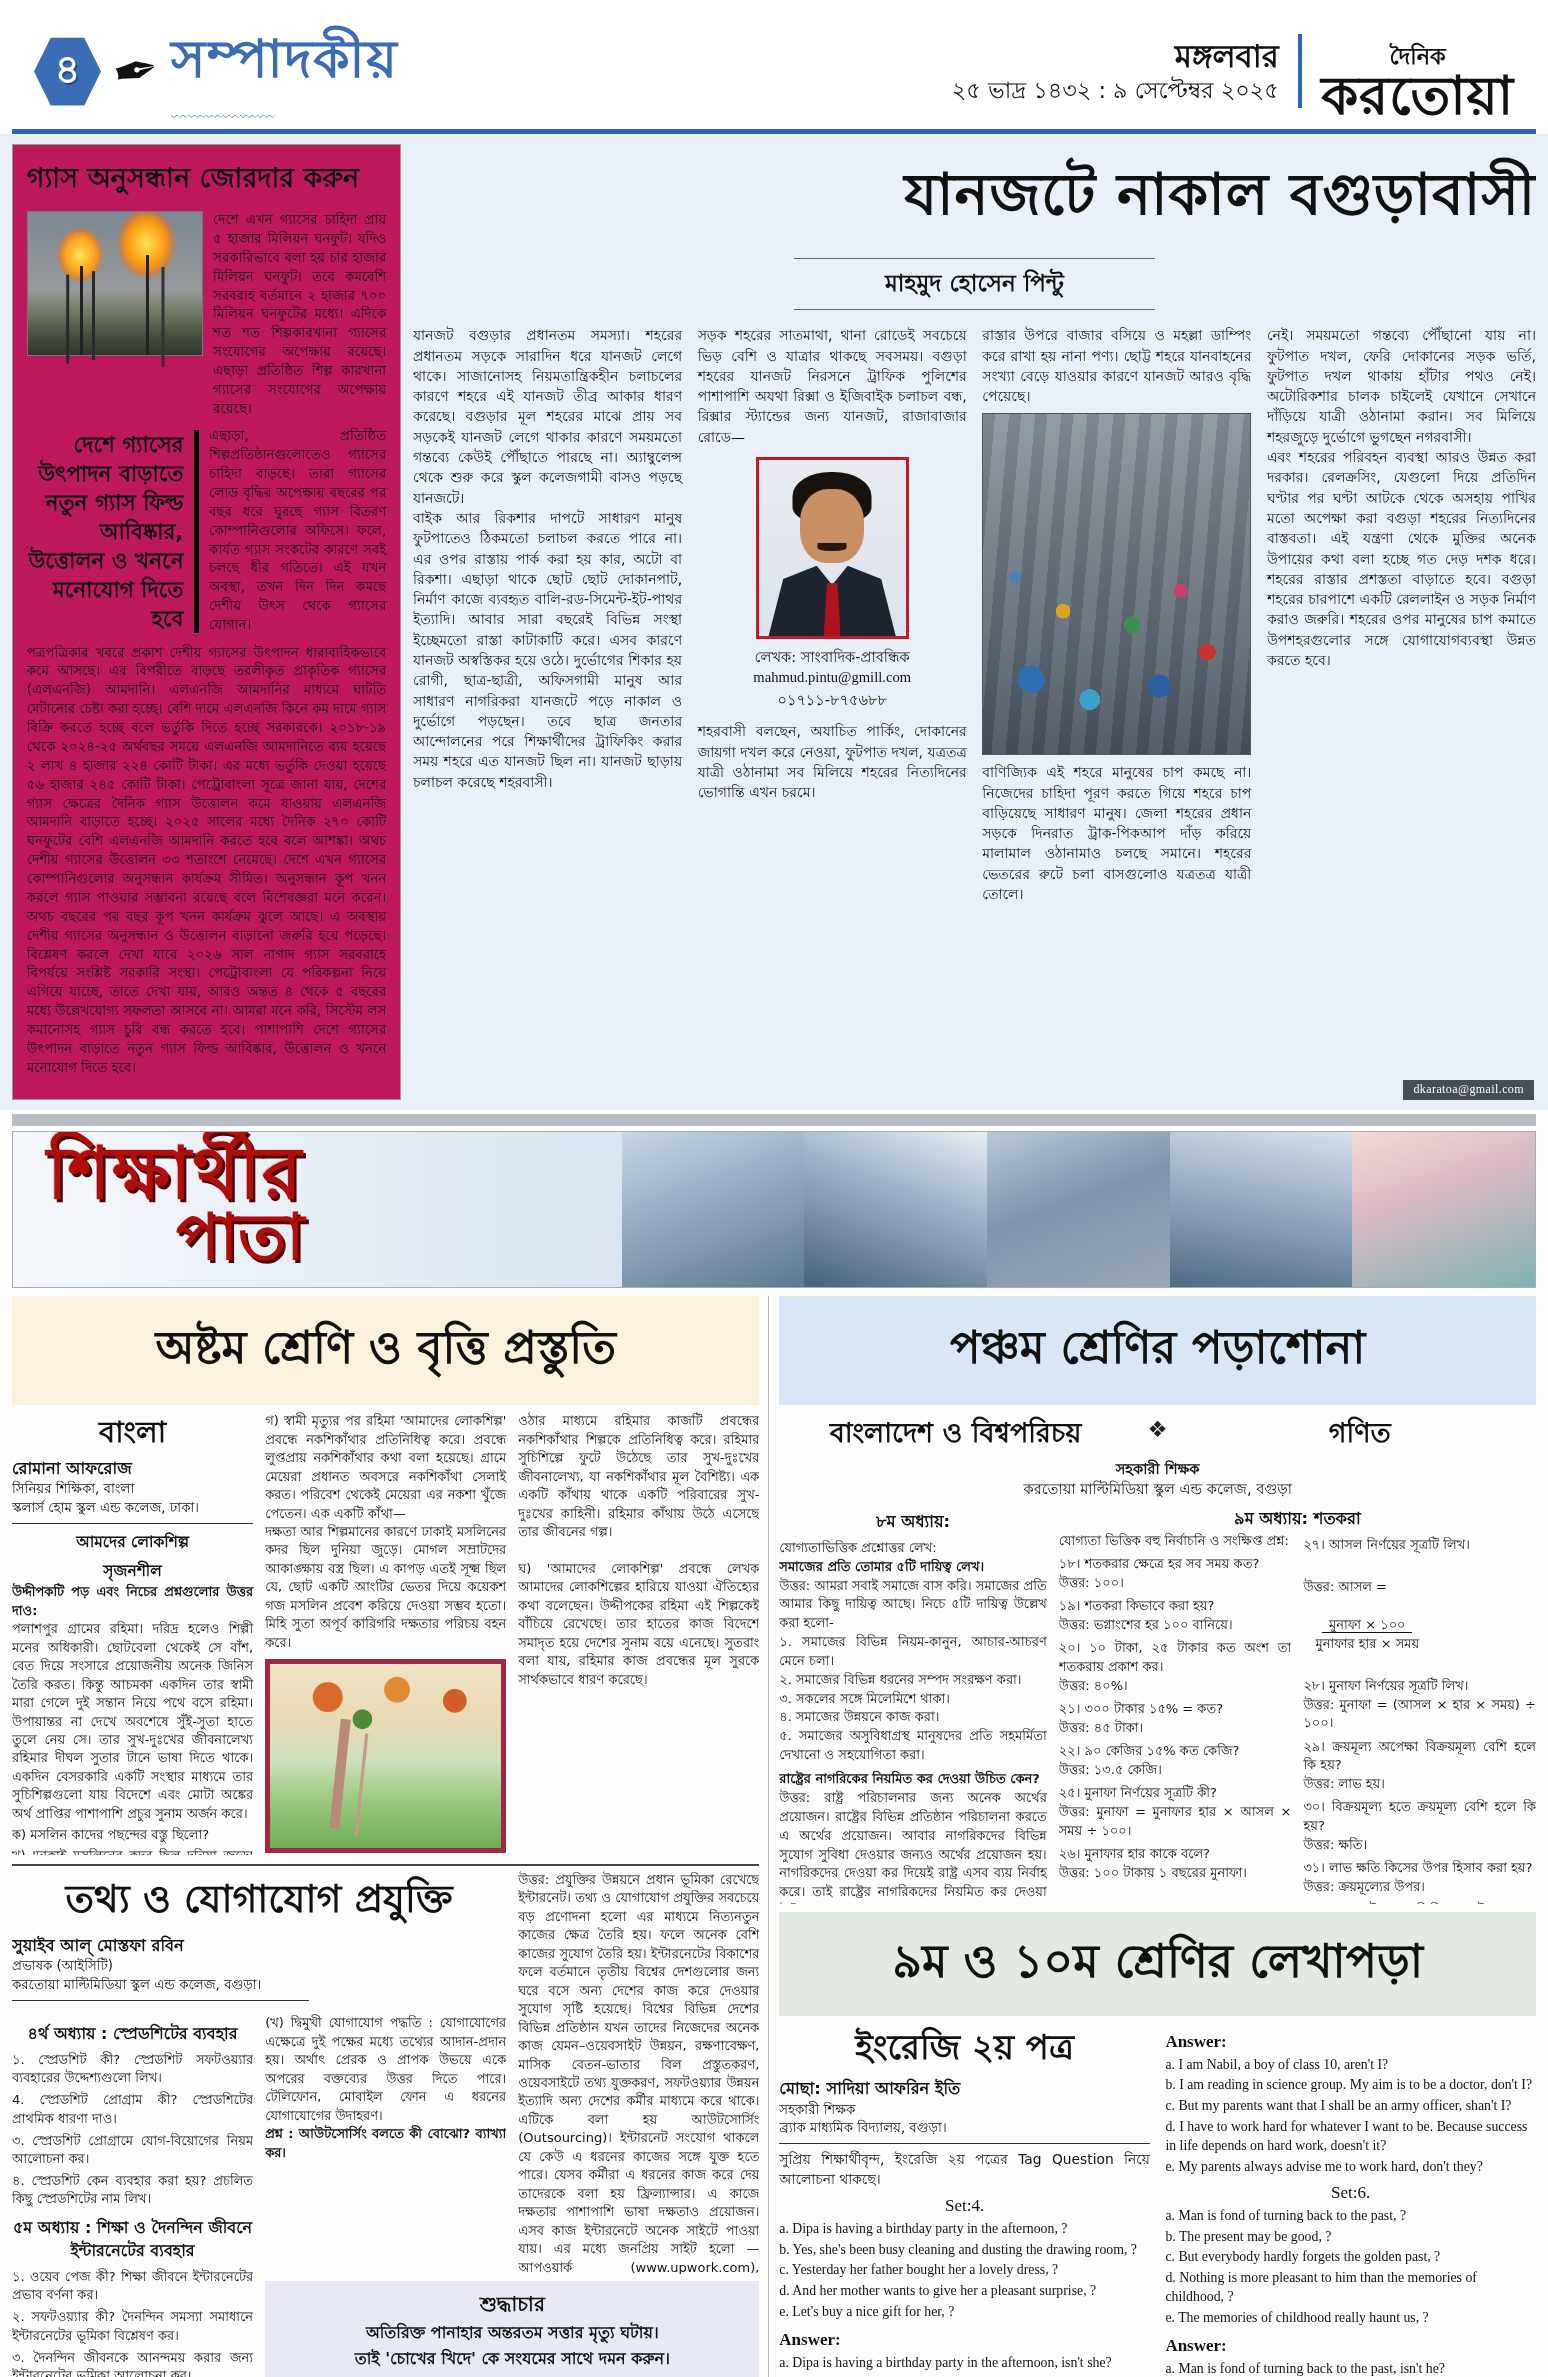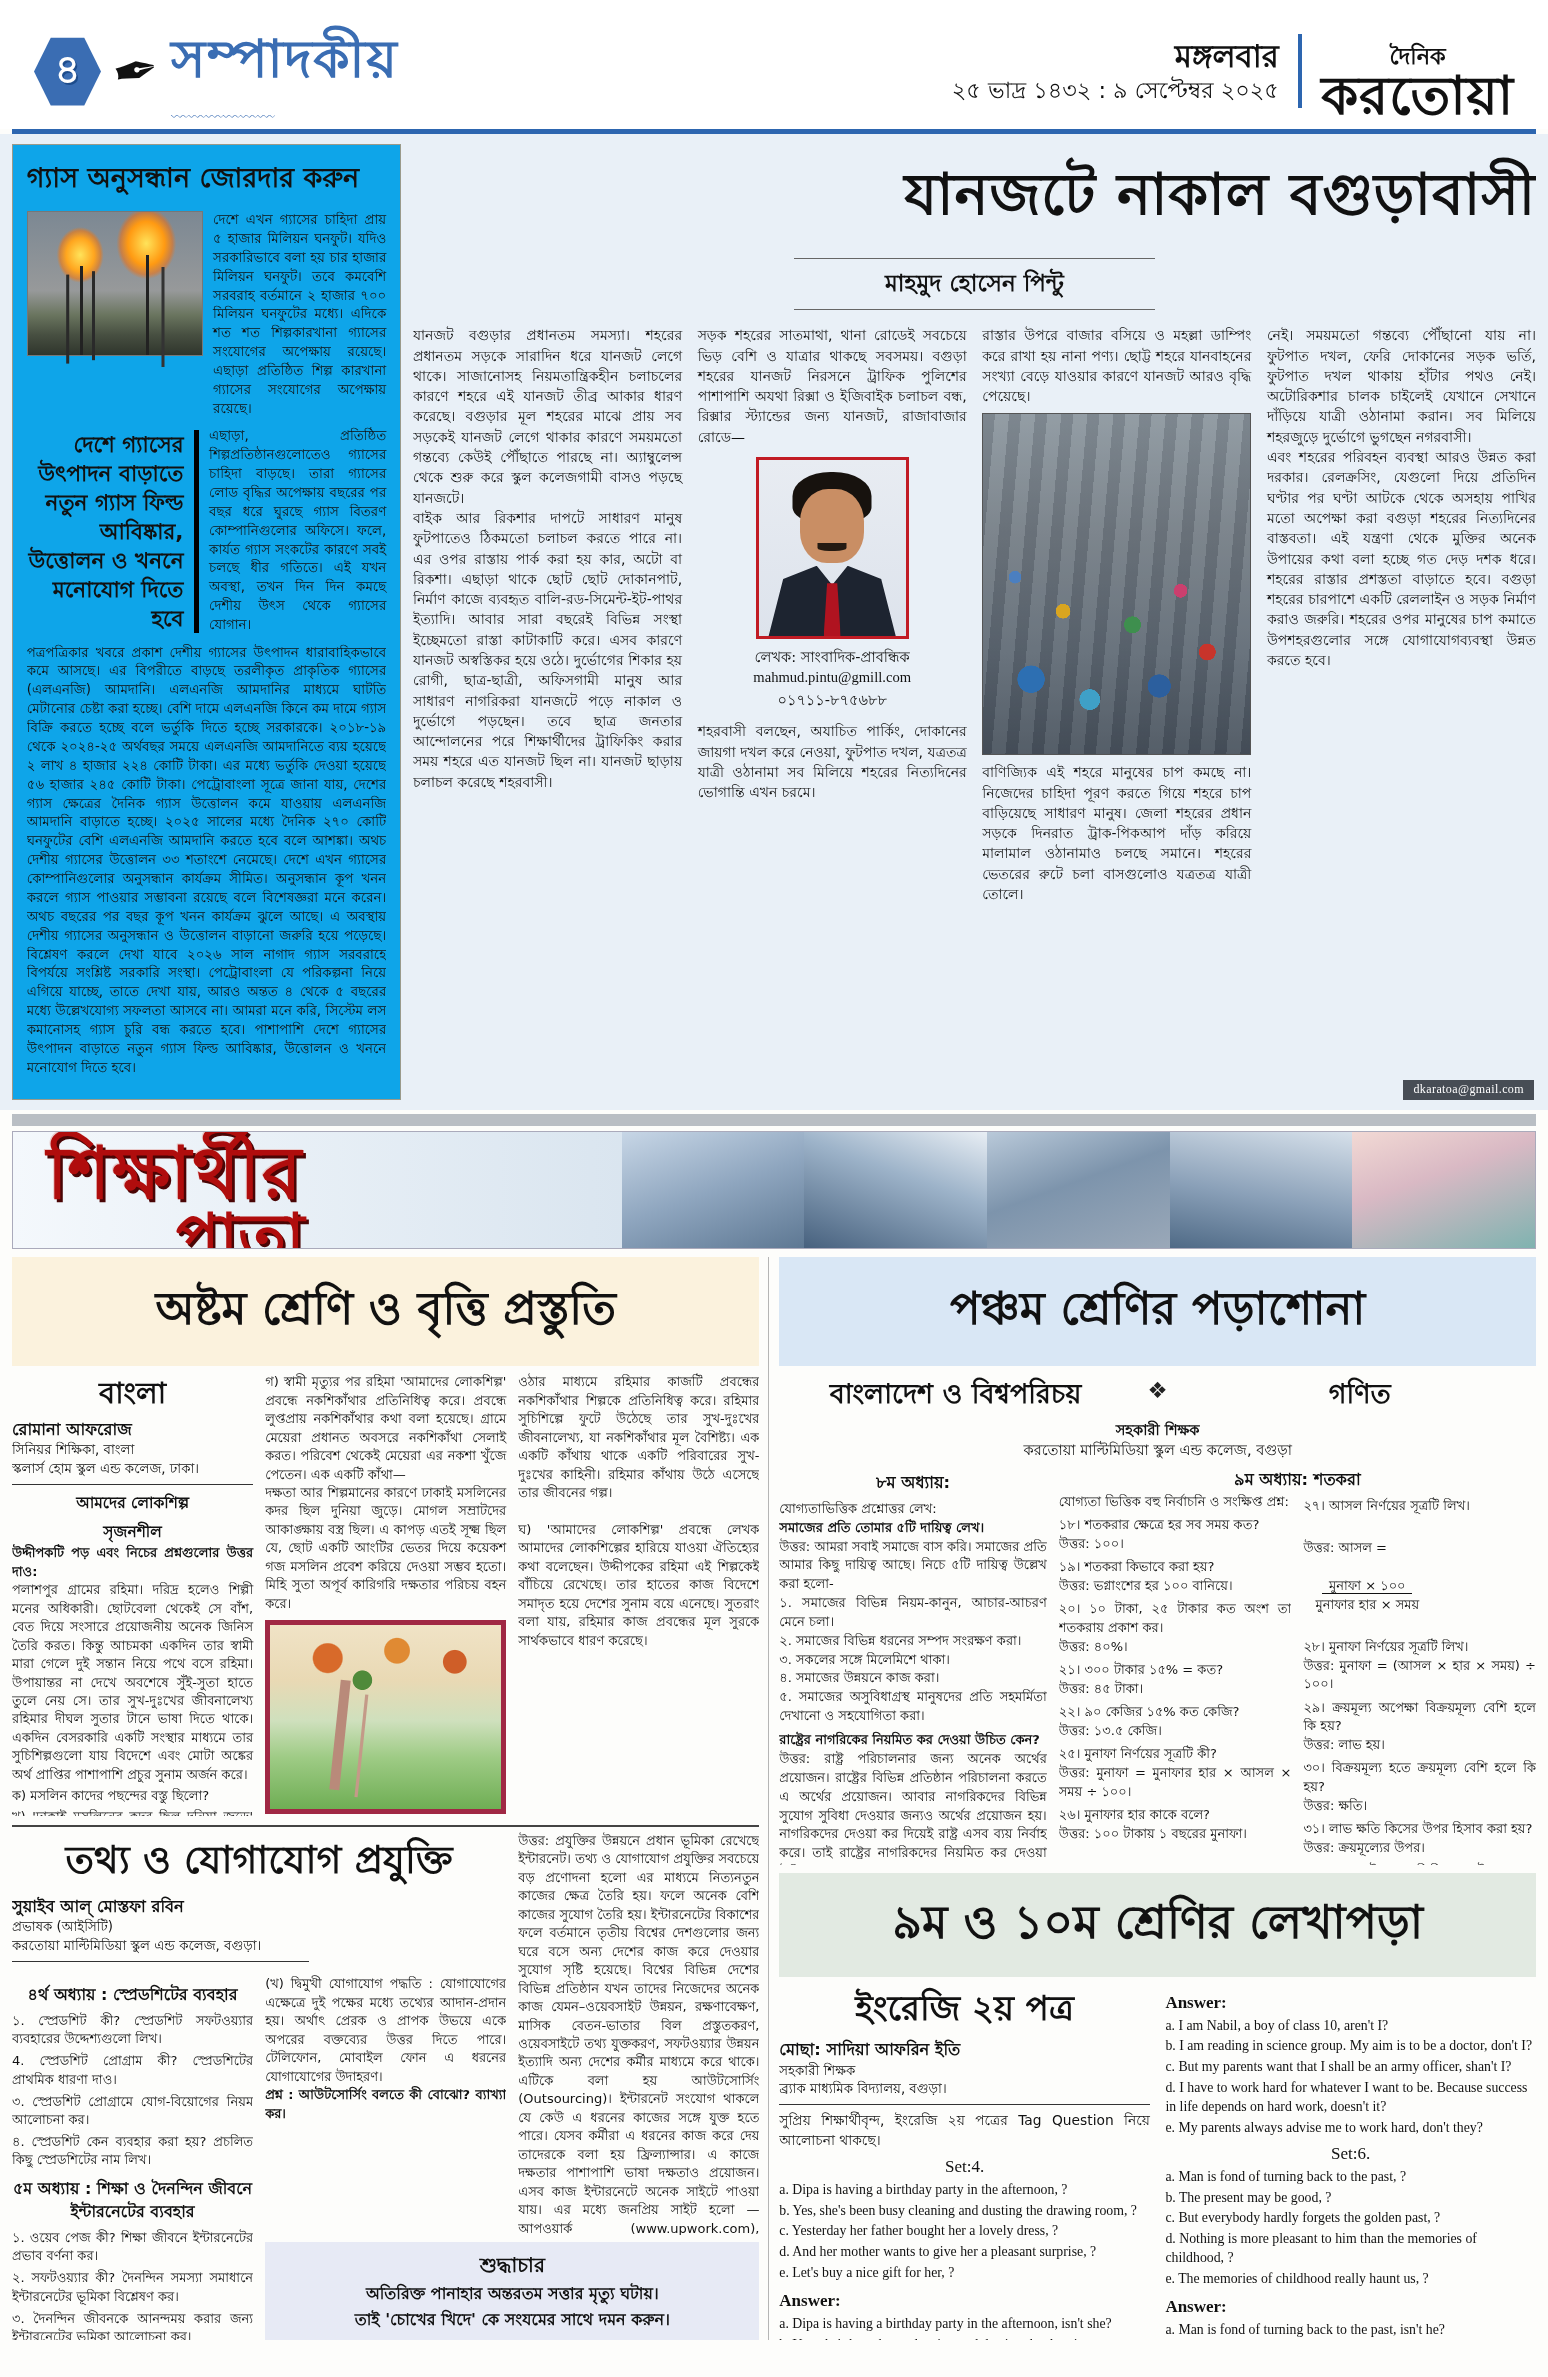--- a/index.html
+++ b/index.html
@@ -18,21 +18,21 @@
   .weekday { font-size:31px; font-weight:bold; }
   .dateline { font-size:22.4px; }
   .vbar { width:4.3px; height:74px; background:#2d66b0; }
   .paperlogo { text-align:center; line-height:1.05; }
   .paper-top { font-size:22.4px; font-weight:bold;margin-top:27px; }
   .paper-name { font-size:53px; font-weight:bold; letter-spacing:0.9px; }
   .bluerule { height:5.2px; background:#2d66b0; margin:0 12px; }
 
   
   .top { display:flex; gap:12px; padding:10.3px 12px; background:#e9f0f7; height:976px; }
-  .editorial { flex:0 0 389px; background:#0ea5e9; border:0.9px solid #9a9a8a; padding:12px 13.8px; overflow:hidden; display:flex; flex-direction:column; }
+  .editorial { flex:0 0 389px; background:#be185d; border:0.9px solid #9a9a8a; padding:12px 13.8px; overflow:hidden; display:flex; flex-direction:column; }
   .ed-head { font-size:27px; font-weight:bold; margin-bottom:8.6px; }
   .ed-row { display:flex; gap:10.3px; }
   .gas-photo { flex:0 0 176px; height:145px;
     background:
       radial-gradient(ellipse 18% 26% at 30% 30%, #ffe35a 0%, #ffa51e 45%, rgba(255,120,0,.55) 65%, transparent 75%),
       radial-gradient(ellipse 22% 32% at 68% 22%, #ffe35a 0%, #ff9a12 48%, rgba(255,110,0,.5) 68%, transparent 78%),
       linear-gradient(180deg,#7c8893 0%, #97999a 55%, #6a755f 72%, #474f41 86%, #2f352c 100%);
     border:0.9px solid #777; position:relative; }
   .gas-photo::before, .gas-photo::after { content:""; position:absolute; bottom:0; width:2.6px; background:#222; }
   .gas-photo::before { left:30%; height:62%; box-shadow:12px 5.2px 0 #2a2a2a, -13.8px 8.6px 0 #2a2a2a; }
@@ -67,21 +67,21 @@
       radial-gradient(circle 13.8px at 56% 62%, #3e8f4e 60%, transparent 62%),
       radial-gradient(circle 11.2px at 74% 52%, #cb3f6e 60%, transparent 62%),
       radial-gradient(circle 10.3px at 12% 48%, #4b7fc0 60%, transparent 62%),
       repeating-linear-gradient(95deg, rgba(40,48,60,.25) 0 12px, rgba(120,130,140,.2) 12px 26px),
       linear-gradient(180deg,#9aa4ab 0%, #7e868d 35%, #66707a 70%, #4c555f 100%); }
   .ma-email { position:absolute; right:1.7px; bottom:0; background:#474d55; color:#fff; font-size:12px; padding:2.6px 10.3px; letter-spacing:0.4px; }
 
   .grayband { height:12px; background:#b9bec4; margin:3.4px 12px 0 12px; }
 
   
-  .banner { height:118px; margin:5.2px 12px; display:flex; overflow:hidden; border:0.9px solid #aab; position:relative; background:linear-gradient(90deg,#f4f8fc 0%,#dbe6f0 38%,#b8c9da 100%); }
+  .banner { height:157px; margin:5.2px 12px; display:flex; overflow:hidden; border:0.9px solid #aab; position:relative; background:linear-gradient(90deg,#f4f8fc 0%,#dbe6f0 38%,#b8c9da 100%); }
   .banner-title { flex:0 0 40%; padding:6.9px 8.6px 0 34px; line-height:.95; }
   .bt1 { font-size:72px; font-weight:bold; color:#b00d0d; text-shadow:2.6px 2.6px 0 #4a0505, -0.9px -0.9px 0 #e8caca; letter-spacing:1.7px; }
   .bt2 { font-size:64px; font-weight:bold; color:#b00d0d; text-shadow:2.6px 2.6px 0 #4a0505; margin-left:129px; }
   .collage { flex:1; display:flex; }
   .tile { flex:1; margin:0; }
   .t1 { background:linear-gradient(160deg,#c7d6e6 0%,#8fa6bf 50%,#5e7893 100%); }
   .t2 { background:linear-gradient(200deg,#e8eef4 0%,#9db3c9 40%,#47617e 100%); }
   .t3 { background:linear-gradient(160deg,#b9c9d9 0%,#7d94ac 45%,#9aa8b8 100%); }
   .t4 { background:linear-gradient(190deg,#d6e0ea 0%,#8aa0b8 55%,#4f6a86 100%); }
   .t5 { background:linear-gradient(160deg,#f2d9d4 0%,#d9b9c4 40%,#7fb3b0 100%); }

